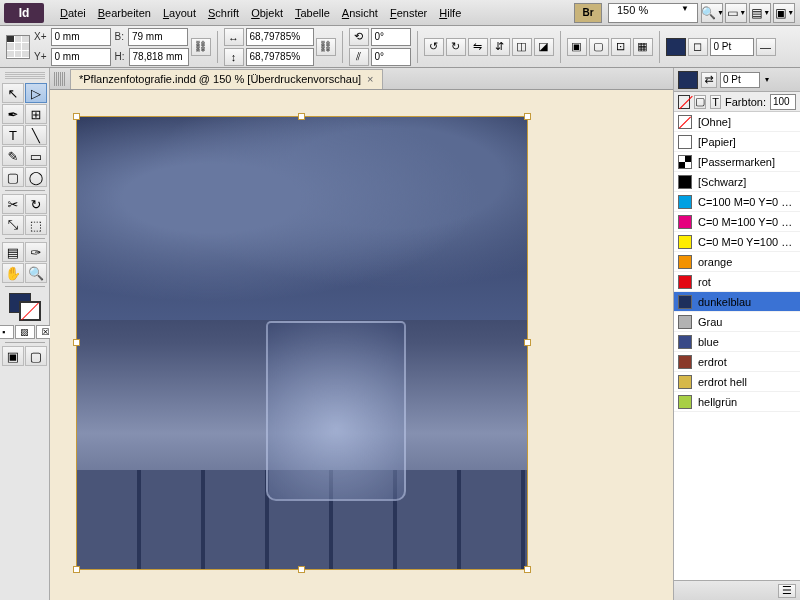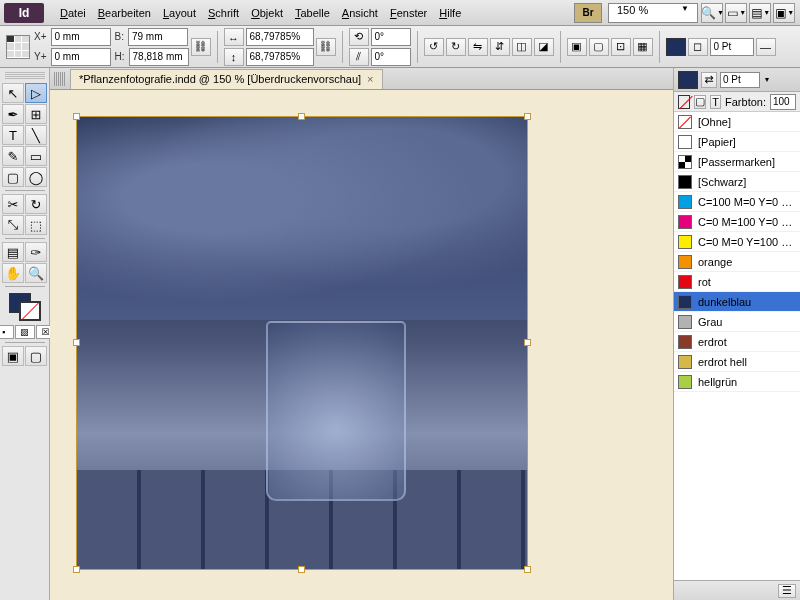--- a/index.html
+++ b/index.html
@@ -314,20 +314,24 @@
         </div>
         <div class="sw-row sel">
           <div class="sw-chip" style="background: rgb(30, 47, 92);"></div>
           <span class="sw-name">dunkelblau</span>
         </div>
         <div class="sw-row">
           <div class="sw-chip" style="background: rgb(178, 178, 178);"></div>
           <span class="sw-name">Grau</span>
         </div>
         <div class="sw-row">
+          <div class="sw-chip" style="background: rgb(57, 74, 135);"></div>
+          <span class="sw-name">blue</span>
+        </div>
+        <div class="sw-row">
           <div class="sw-chip" style="background: rgb(138, 58, 42);"></div>
           <span class="sw-name">erdrot</span>
         </div>
         <div class="sw-row">
           <div class="sw-chip" style="background: rgb(214, 184, 74);"></div>
           <span class="sw-name">erdrot hell</span>
         </div>
         <div class="sw-row">
           <div class="sw-chip" style="background: rgb(168, 207, 69);"></div>
           <span class="sw-name">hellgrün</span>

